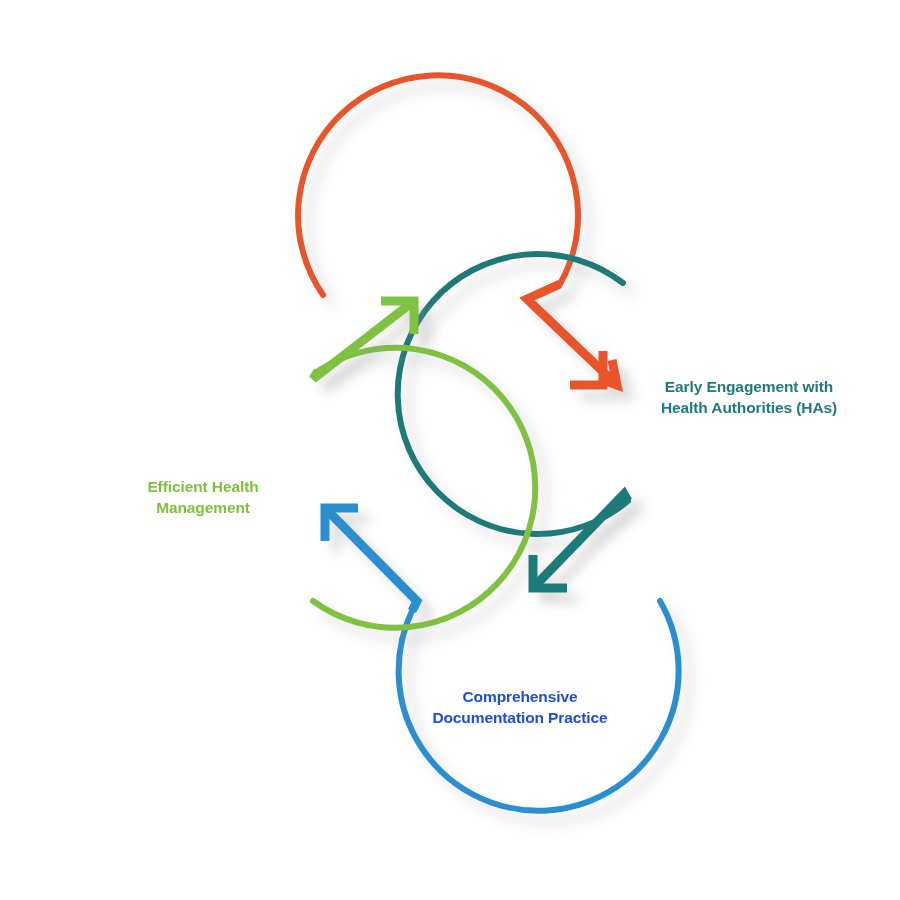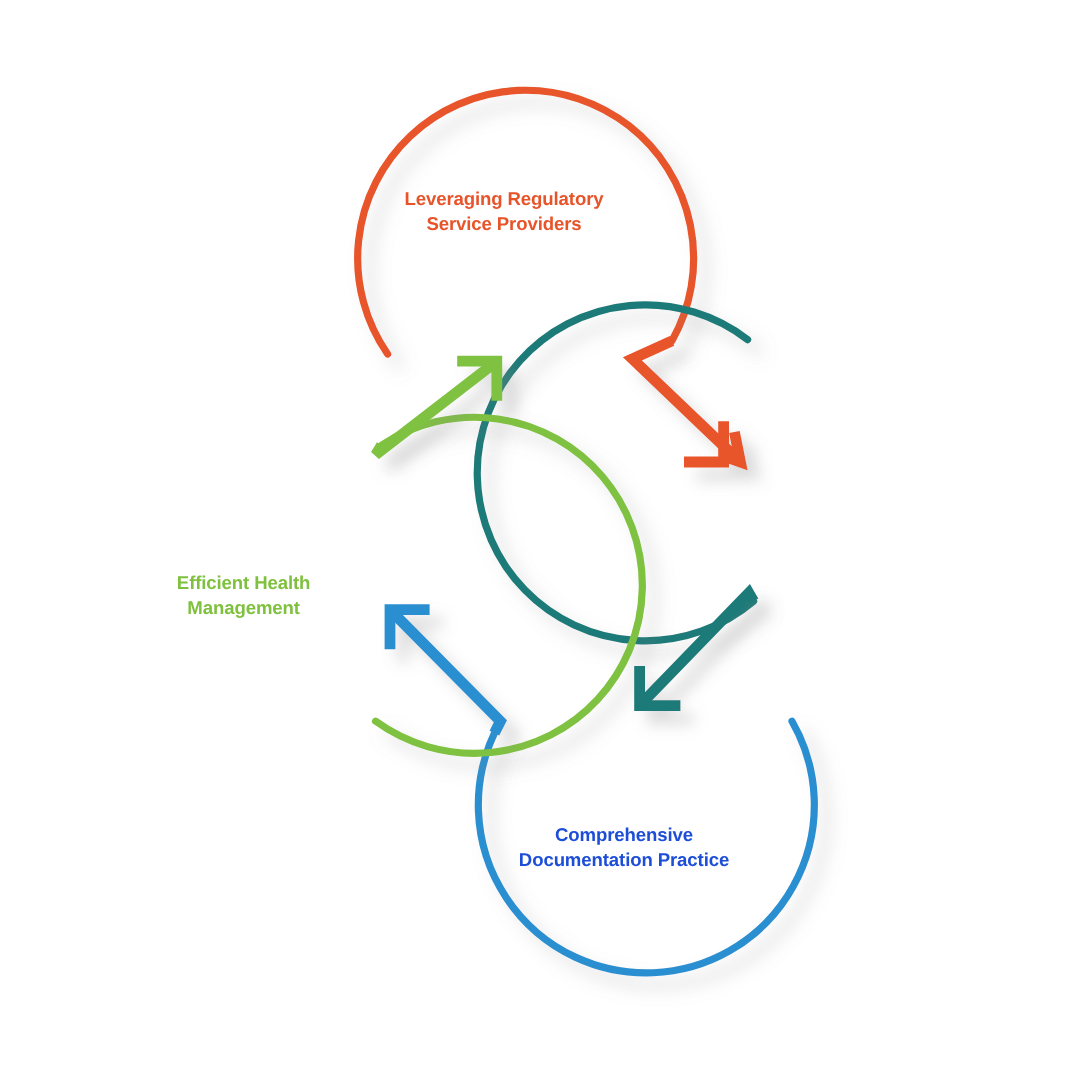--- a/index.html
+++ b/index.html
@@ -125,23 +125,23 @@
       <path d="M 412 611 L 417 601 L 325 508" fill="none" stroke="#2B8FD0" stroke-width="9" stroke-linecap="butt" stroke-linejoin="miter"></path>
       <path d="M 325 541 L 325 508 L 358 508" fill="none" stroke="#2B8FD0" stroke-width="9" stroke-linecap="butt" stroke-linejoin="miter"></path>
     </g>
 
     <g filter="url(#softshade2)">
       <path d="M 318 371 L 313 379 L 414 301" fill="none" stroke="#7FC13F" stroke-width="9" stroke-linecap="butt" stroke-linejoin="miter"></path>
       <path d="M 381 301 L 414 301 L 414 334" fill="none" stroke="#7FC13F" stroke-width="9" stroke-linecap="butt" stroke-linejoin="miter"></path>
     </g>
   </svg>
 
-  <div class="node-label" id="label-top" style="color:#E8542A;">Leveraging Regulatory
-Service Providers</div>
 
+  <div class="node-label" id="label-right" style="color:#1F7A78;">Early Engagement with
+Health Authorities (HAs)</div>
 
   <div class="node-label" id="label-bottom" style="color:#1d4ed8;">Comprehensive
 Documentation Practice</div>
 
   <div class="node-label" id="label-left" style="color:#7FC13F;">Efficient Health
 Management</div>
 
 
 </div>
 

